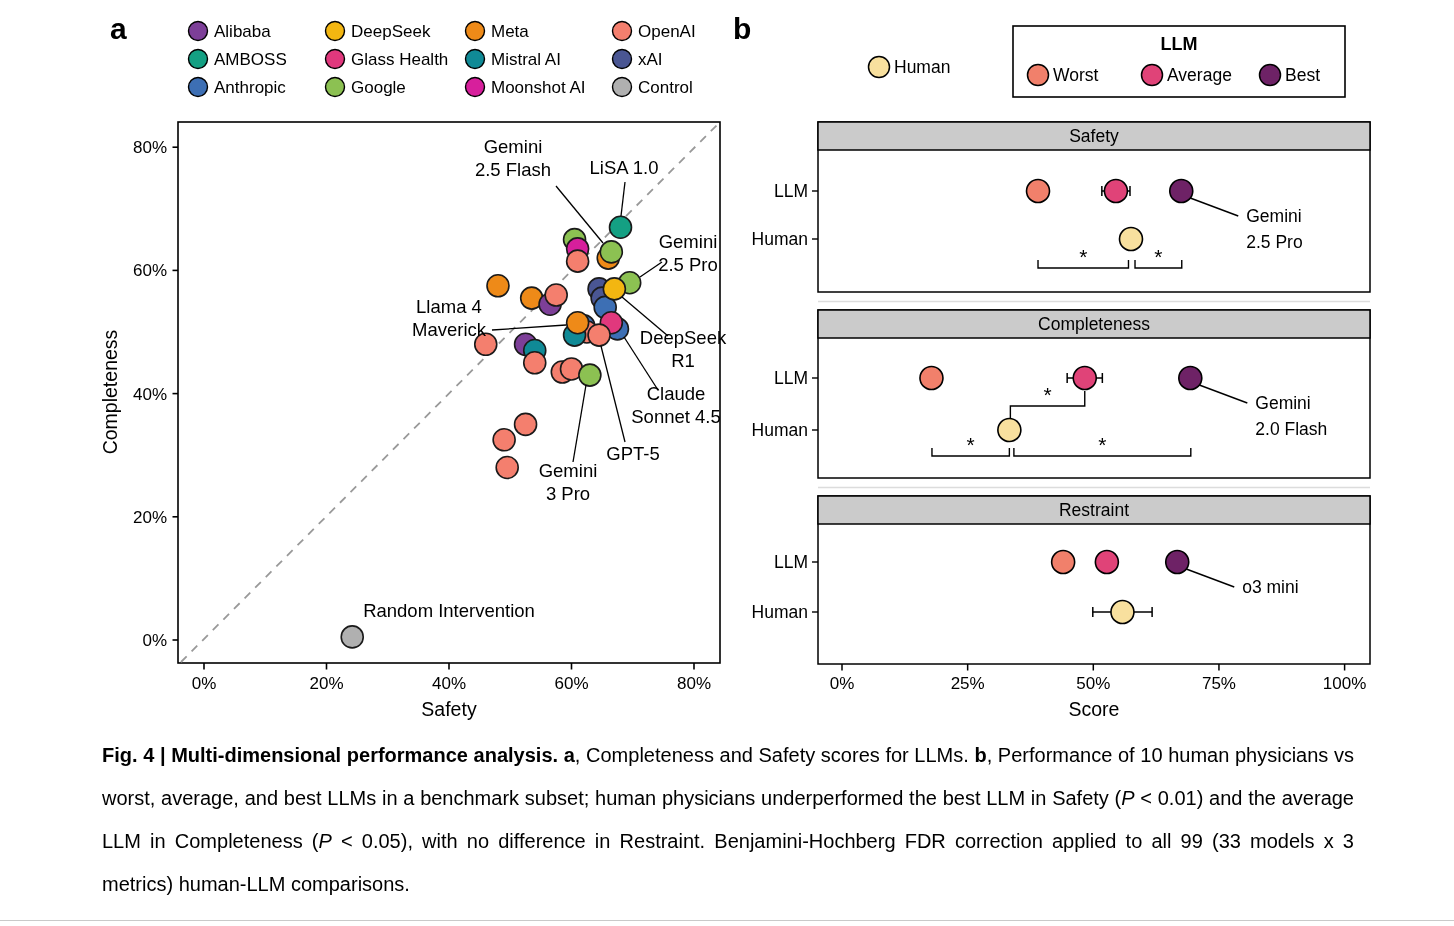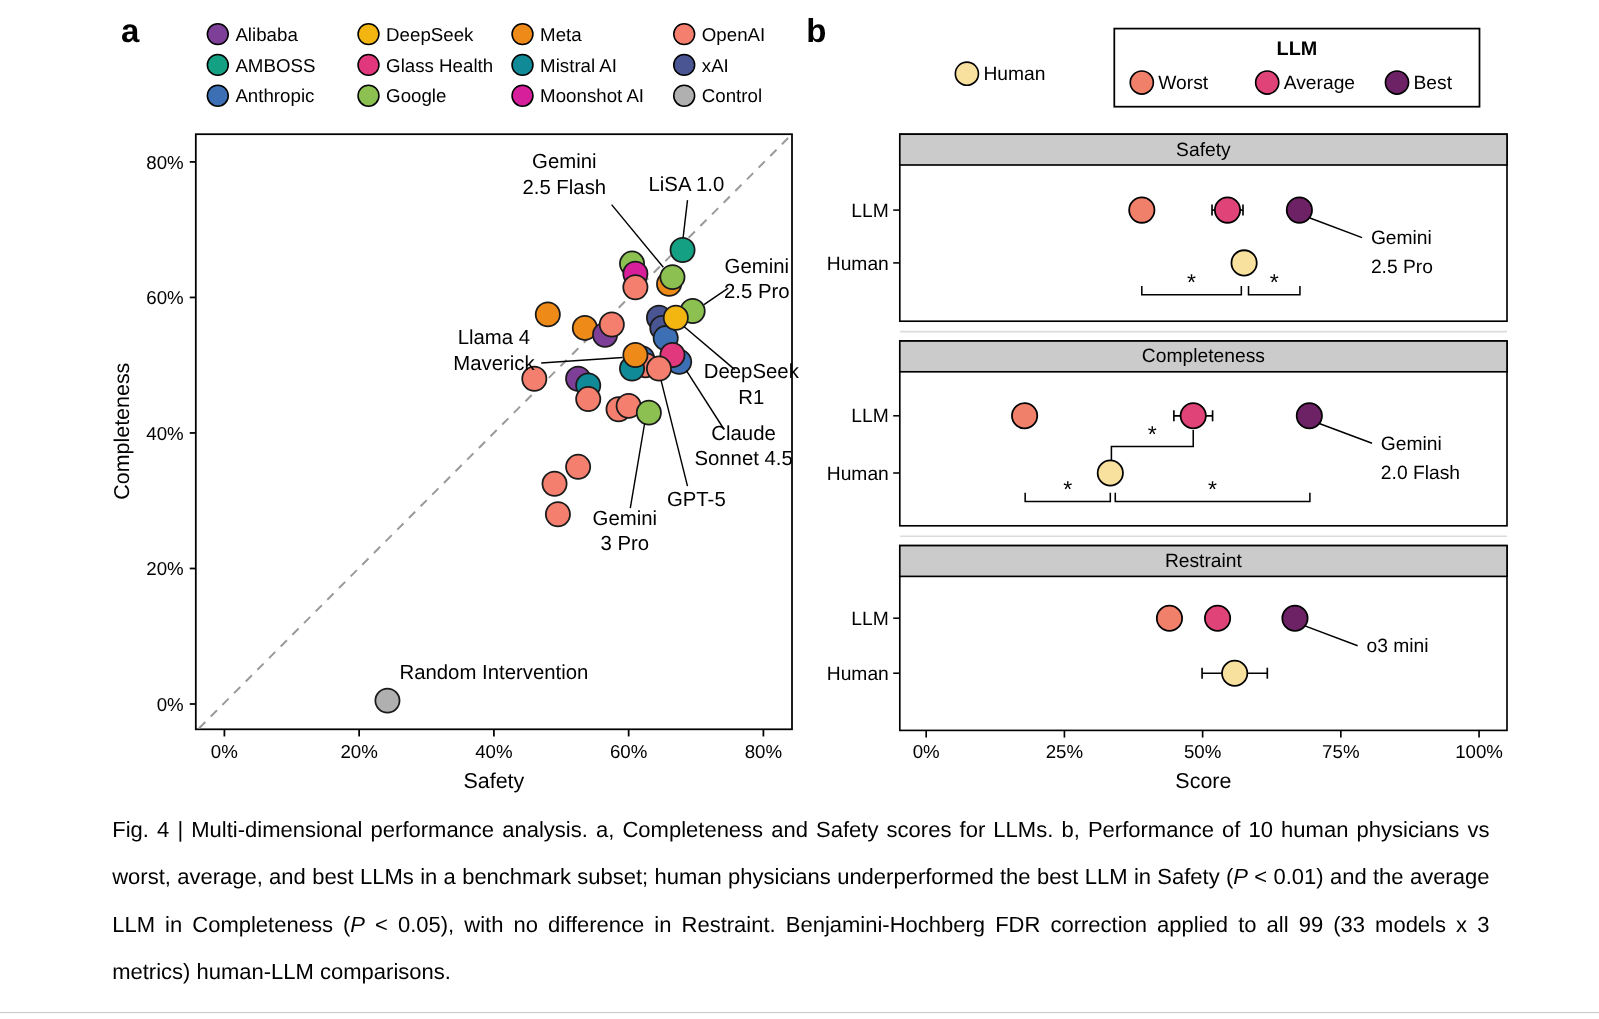--- a/index.html
+++ b/index.html
@@ -3,21 +3,21 @@
 <meta charset="utf-8">
 <style>
   html,body{margin:0;padding:0;background:#fff;}
   body{width:1454px;height:926px;position:relative;overflow:hidden;
        font-family:"Liberation Sans",sans-serif;color:#000;}
   svg text{font-family:"Liberation Sans",sans-serif;fill:#000;}
   #fig-svg{position:absolute;left:0;top:0;}
   .panel-label{position:absolute;font-size:30px;font-weight:bold;}
   #caption{position:absolute;left:102px;top:734px;width:1252px;margin:0;
            font-size:20px;line-height:43px;text-align:justify;}
-  #caption .b{font-weight:normal;} #caption .i{font-style:italic;}
+  #caption .b{font-weight:bold;} #caption .i{font-style:italic;}
   #page-rule{position:absolute;left:0;top:920px;width:1454px;height:1px;background:#c9c9c9;}
 </style>
 </head>
 <body>
 
 <svg id="fig-svg" width="1454" height="742">
     <circle cx="198" cy="31" r="9.5" fill="#7D3F98" stroke="#000" stroke-width="1.4"></circle>
     <text x="214" y="37" font-size="17">Alibaba</text>
     <circle cx="198" cy="59" r="9.5" fill="#14A083" stroke="#000" stroke-width="1.4"></circle>
     <text x="214" y="65" font-size="17">AMBOSS</text>

